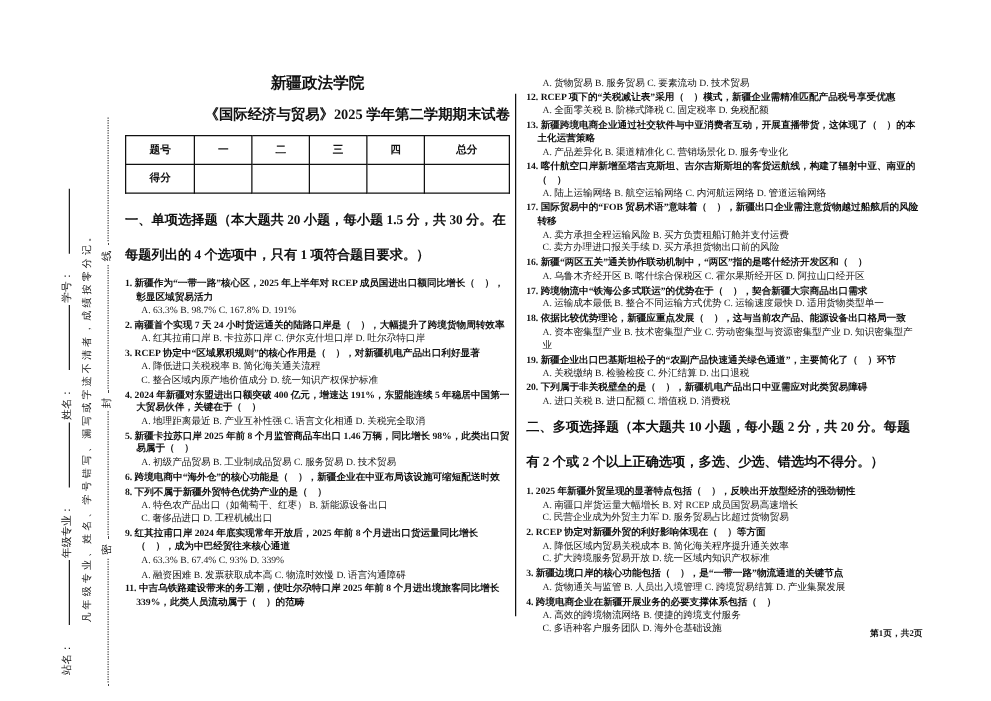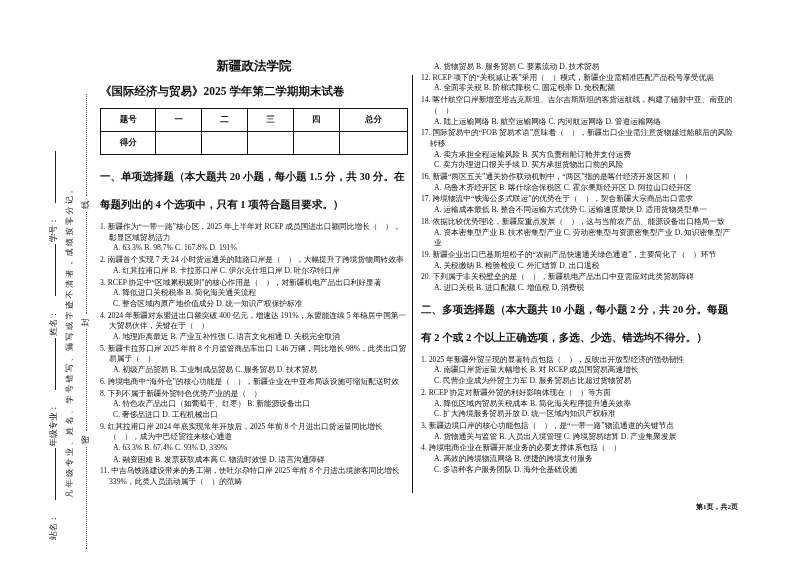--- a/index.html
+++ b/index.html
@@ -14,28 +14,28 @@
   .fields-line{left:46px;top:540px;width:455px;font-size:8.5px;}
   .fields-line .fld{margin-right:14px;}
   .fields-line .blank{display:inline-block;width:52px;border-bottom:1px solid #222;height:9px;vertical-align:baseline;}
   .warning-line{left:64px;top:498px;width:340px;font-size:8px;letter-spacing:2.5px;}
   .seal-line{left:80px;top:552px;width:470px;font-size:8.5px;letter-spacing:1px;}
   .seal-line .dots{display:inline-block;width:102px;border-top:1.5px dotted #444;vertical-align:middle;margin:0 3px;}
   
   .col-left{position:absolute;left:100px;top:58px;width:308px;}
   .col-right{position:absolute;left:421px;top:62px;width:315px;}
   .school{text-align:center;font-size:12.5px;font-weight:bold;margin-bottom:9px;}
-  .paper-title{text-align:left;font-size:11.5px;font-weight:bold;margin-bottom:9px;}
+  .paper-title{text-align:right;font-size:11.5px;font-weight:bold;margin-bottom:9px;}
   table.score{border-collapse:collapse;width:100%;margin-bottom:8px;}
   table.score td{border:1.4px solid #111;height:14px;text-align:center;font-size:8.5px;font-weight:bold;padding:4px;margin-top:32px;}
   table.score td.c0{width:18%;}
   
   .sec-heading{font-size:10.6px;font-weight:bold;line-height:28px;margin:2px 0 3px 0;}
   .question{margin:0 0 1px 0;}
-  .q-stem{font-size:7.7px;line-height:10.7px;padding-left:9px;text-indent:-9px;}
+  .q-stem{font-size:7.7px;line-height:10.7px;padding-left:9px;text-indent:-9px;font-weight:bold;}
   .q-opt{font-size:7.7px;line-height:10.7px;padding-left:13px;}
   .divider{position:absolute;left:412px;top:75px;width:1.4px;height:418px;background:#111;}
   .footer{position:absolute;left:95px;right:55px;top:502px;text-align:right;font-size:7px;font-weight:bold;}
 </style>
 </head>
 <body>
 
 <div id="page">
 
   <div>
@@ -113,20 +113,24 @@
 
   <div class="divider"></div>
 
   <div class="col-right" id="col-right-body">
       <div class="q-opt">A. 货物贸易  B. 服务贸易  C. 要素流动  D. 技术贸易</div>
       <div class="question">
         <div class="q-stem">12. RCEP 项下的“关税减让表”采用（　）模式，新疆企业需精准匹配产品税号享受优惠</div>
         <div class="q-opt">A. 全面零关税  B. 阶梯式降税  C. 固定税率  D. 免税配额</div>
       </div>
       <div class="question">
+        <div class="q-stem">13. 新疆跨境电商企业通过社交软件与中亚消费者互动，开展直播带货，这体现了（　）的本土化运营策略</div>
+        <div class="q-opt">A. 产品差异化  B. 渠道精准化  C. 营销场景化  D. 服务专业化</div>
+      </div>
+      <div class="question">
         <div class="q-stem">14. 喀什航空口岸新增至塔吉克斯坦、吉尔吉斯斯坦的客货运航线，构建了辐射中亚、南亚的（　）</div>
         <div class="q-opt">A. 陆上运输网络  B. 航空运输网络  C. 内河航运网络  D. 管道运输网络</div>
       </div>
       <div class="question">
         <div class="q-stem">17. 国际贸易中的“FOB 贸易术语”意味着（　），新疆出口企业需注意货物越过船舷后的风险转移</div>
         <div class="q-opt">A. 卖方承担全程运输风险  B. 买方负责租船订舱并支付运费</div>
         <div class="q-opt">C. 卖方办理进口报关手续  D. 买方承担货物出口前的风险</div>
       </div>
       <div class="question">
         <div class="q-stem">16. 新疆“两区五关”通关协作联动机制中，“两区”指的是喀什经济开发区和（　）</div>

